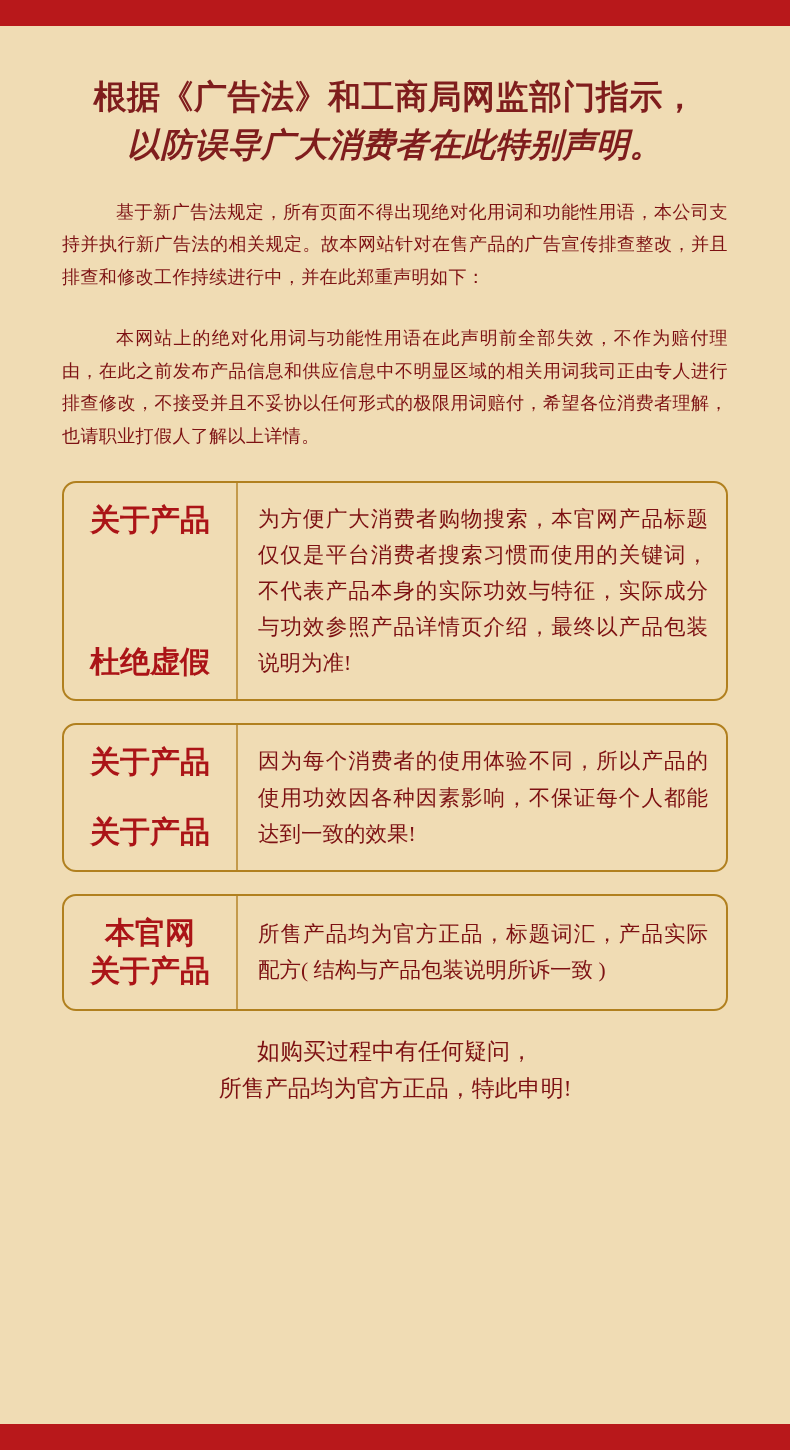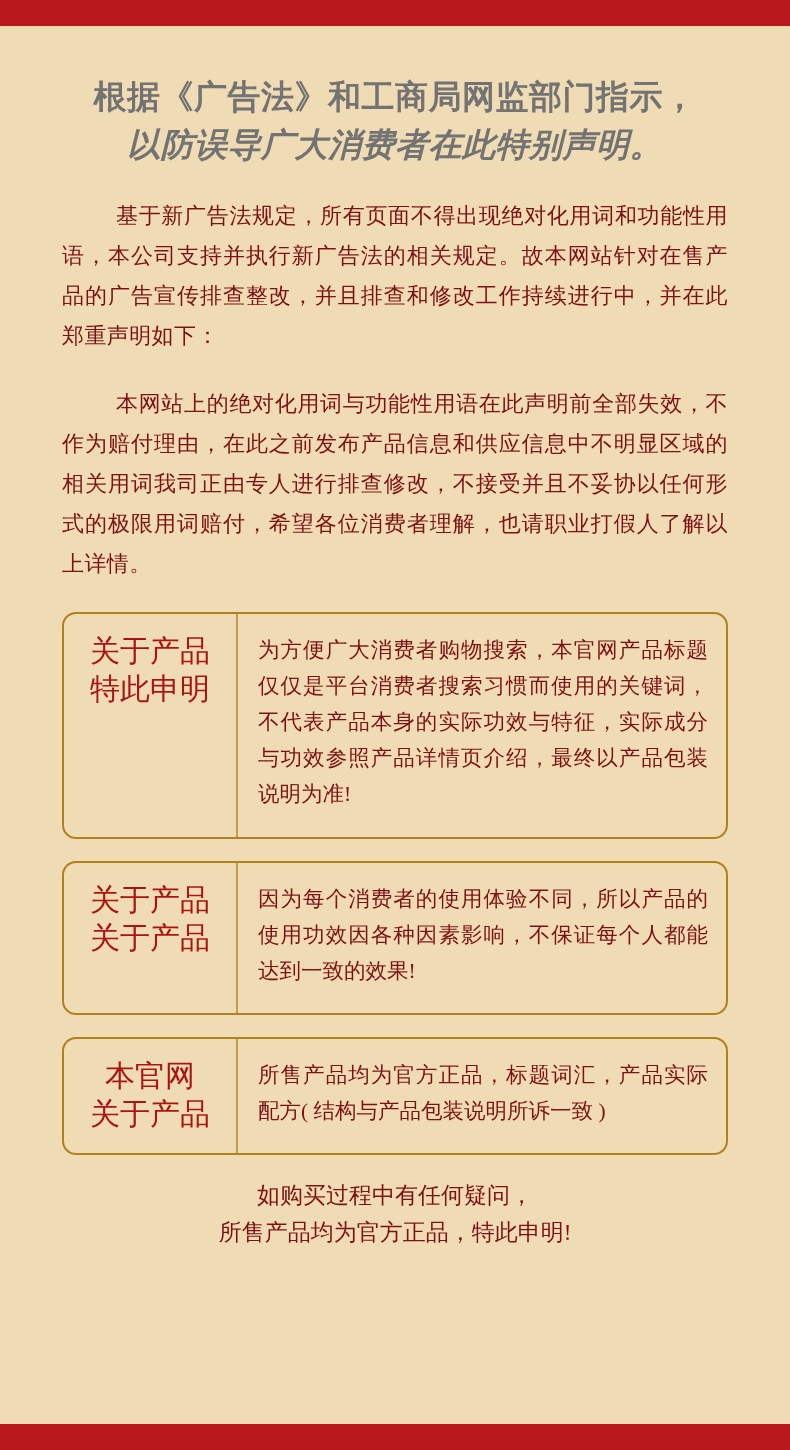--- a/index.html
+++ b/index.html
@@ -40,35 +40,35 @@
     position: absolute;
     left: 0;
     top: 26px;
     width: 790px;
     height: 1398px;
     background: #f0dcb4;
     box-sizing: border-box;
     padding: 0 62px;
   }
   .headline {
-    color: #737373;
+    color: #7f1d1d;
     text-align: center;
     font-weight: bold;
     font-size: 33px;
     line-height: 1.45;
     letter-spacing: 0.5px;
     padding-top: 48px;
   }
   .headline .l2 {
     display: block;
     font-style: italic;
   }
   .body-text {
     color: #7d1113;
-    font-size: 22px;
+    font-size: 18px;
     line-height: 1.82;
     letter-spacing: 0.4px;
     margin-top: 26px;
     text-align: justify;
   }
   .body-text p {
     margin: 0 0 28px 0;
     text-indent: 54px;
   }
   .cards {
@@ -79,42 +79,42 @@
     border-radius: 14px;
     display: flex;
     align-items: stretch;
     margin-bottom: 22px;
     box-sizing: border-box;
     background: transparent;
   }
   .card-label {
     flex: 0 0 174px;
     color: #ab1417;
-    font-weight: normal;
+    font-weight: bold;
     font-size: 30px;
     line-height: 1.28;
     display: flex;
     flex-direction: column;
     align-items: center;
-    justify-content: flex-start;
+    justify-content: space-between;
     text-align: center;
     padding: 18px 1px;
     border-right: 2px solid #c49a4c;
     box-sizing: border-box;
   }
   .card-label span {
     display: block;
     white-space: nowrap;
   }
   .card-body {
     flex: 1 1 auto;
     color: #7d1113;
     font-size: 21.5px;
     line-height: 1.68;
-    padding: 18px 18px 24px 20px;
+    padding: 18px 18px 18px 20px;
     text-align: justify;
     box-sizing: border-box;
     display: flex;
     align-items: center;
   }
   .card-body-inner {
     width: 100%;
   }
   .footer-note {
     color: #7d1113;
@@ -144,21 +144,21 @@
     <div class="body-text">
       <p>基于新广告法规定，所有页面不得出现绝对化用词和功能性用语，本公司支持并执行新广告法的相关规定。故本网站针对在售产品的广告宣传排查整改，并且排查和修改工作持续进行中，并在此郑重声明如下：</p>
       <p>本网站上的绝对化用词与功能性用语在此声明前全部失效，不作为赔付理由，在此之前发布产品信息和供应信息中不明显区域的相关用词我司正由专人进行排查修改，不接受并且不妥协以任何形式的极限用词赔付，希望各位消费者理解，也请职业打假人了解以上详情。</p>
     </div>
 
     <div class="cards">
 
       <div class="card">
         <div class="card-label">
           <span>关于产品</span>
-          <span>特此申明</span>
+          <span>杜绝虚假</span>
         </div>
         <div class="card-body">
           <div class="card-body-inner">为方便广大消费者购物搜索，本官网产品标题仅仅是平台消费者搜索习惯而使用的关键词，不代表产品本身的实际功效与特征，实际成分与功效参照产品详情页介绍，最终以产品包装说明为准!</div>
         </div>
       </div>
 
       <div class="card">
         <div class="card-label">
           <span>关于产品</span>
           <span>关于产品</span>

